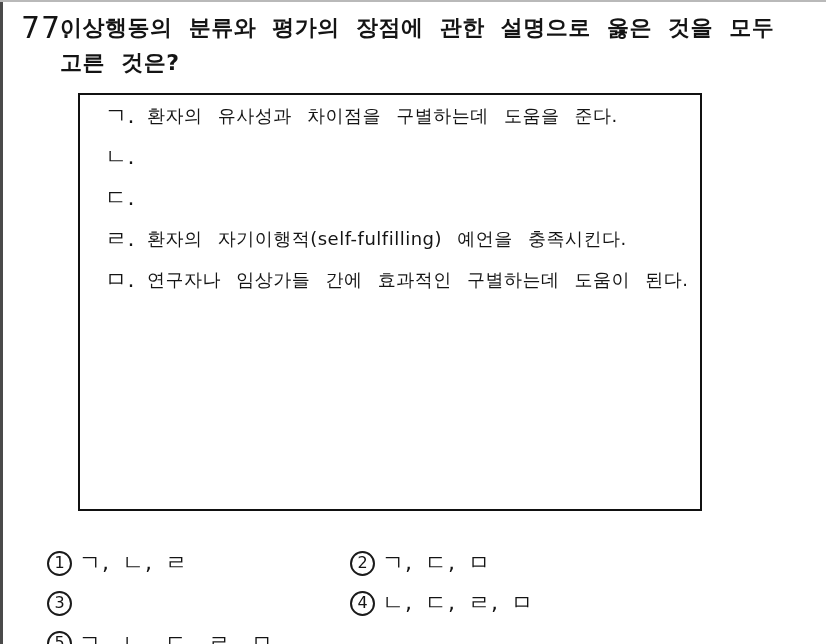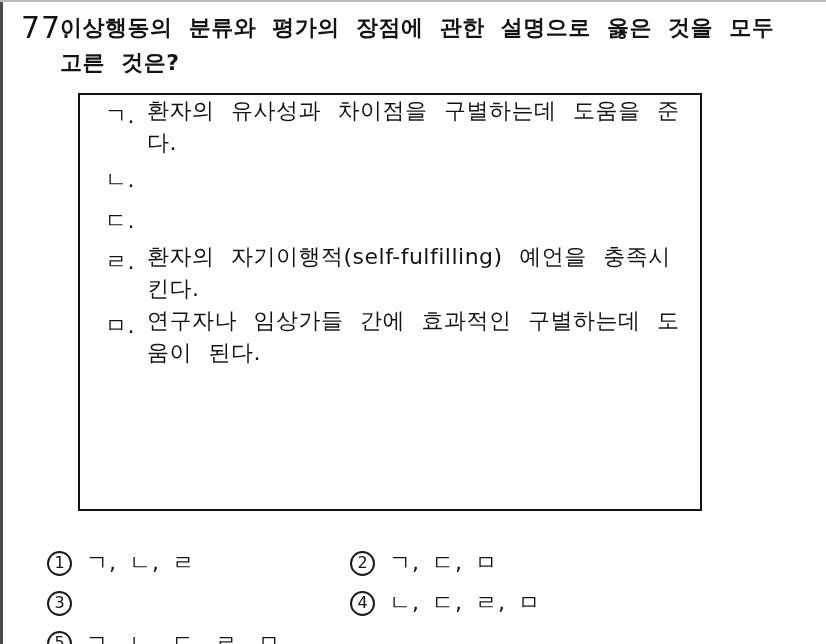--- a/index.html
+++ b/index.html
@@ -59,22 +59,22 @@
     padding-right: 10px;
   }
   .statement-marker {
     flex: 0 0 42px;
     font-size: 22px;
     line-height: 41px;
     letter-spacing: 0.5px;
   }
   .statement-text {
     flex: 1 1 auto;
-    font-size: 22px;
-    line-height: 32px;
+    font-size: 18px;
+    line-height: 41px;
     word-spacing: 9px;
     letter-spacing: 0.5px;
   }
   .answer-choices {
     position: absolute;
     left: 47px; top: 543px;
     width: 740px;
   }
   .choice-row {
     display: flex;
@@ -92,21 +92,21 @@
     border: 2px solid #1a1a1a;
     border-radius: 50%;
     display: flex;
     align-items: center;
     justify-content: center;
     font-size: 16px;
     line-height: 1;
     box-sizing: border-box;
   }
   .choice-label {
-    margin-left: 14px;
+    margin-left: 7px;
     font-size: 22px;
     word-spacing: 4px;
     letter-spacing: 1px;
     white-space: nowrap;
   }
 </style>
 </head>
 <body>
 
 <div class="page-left-border"></div>

